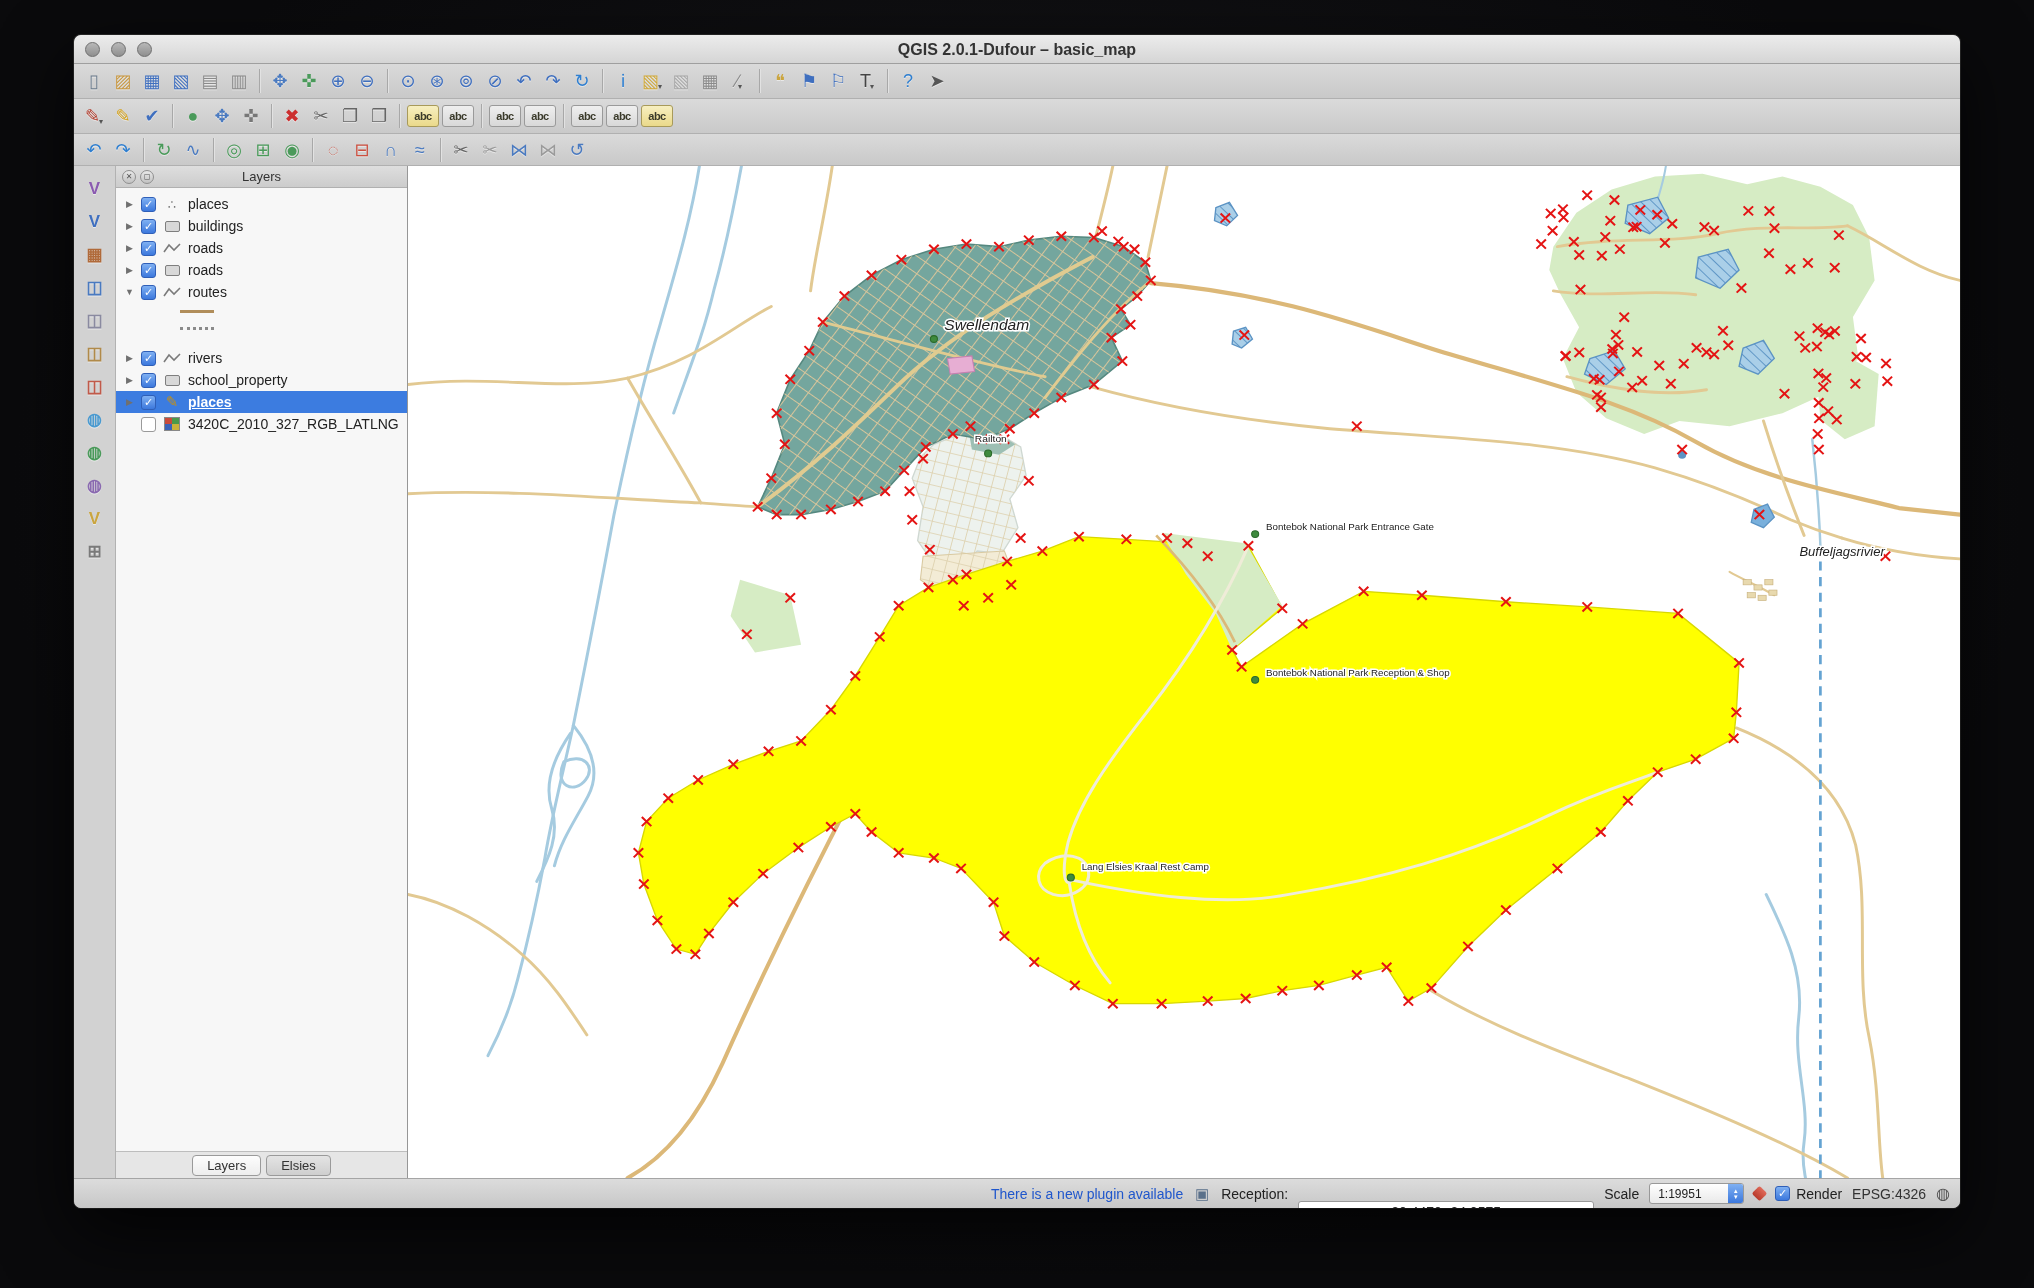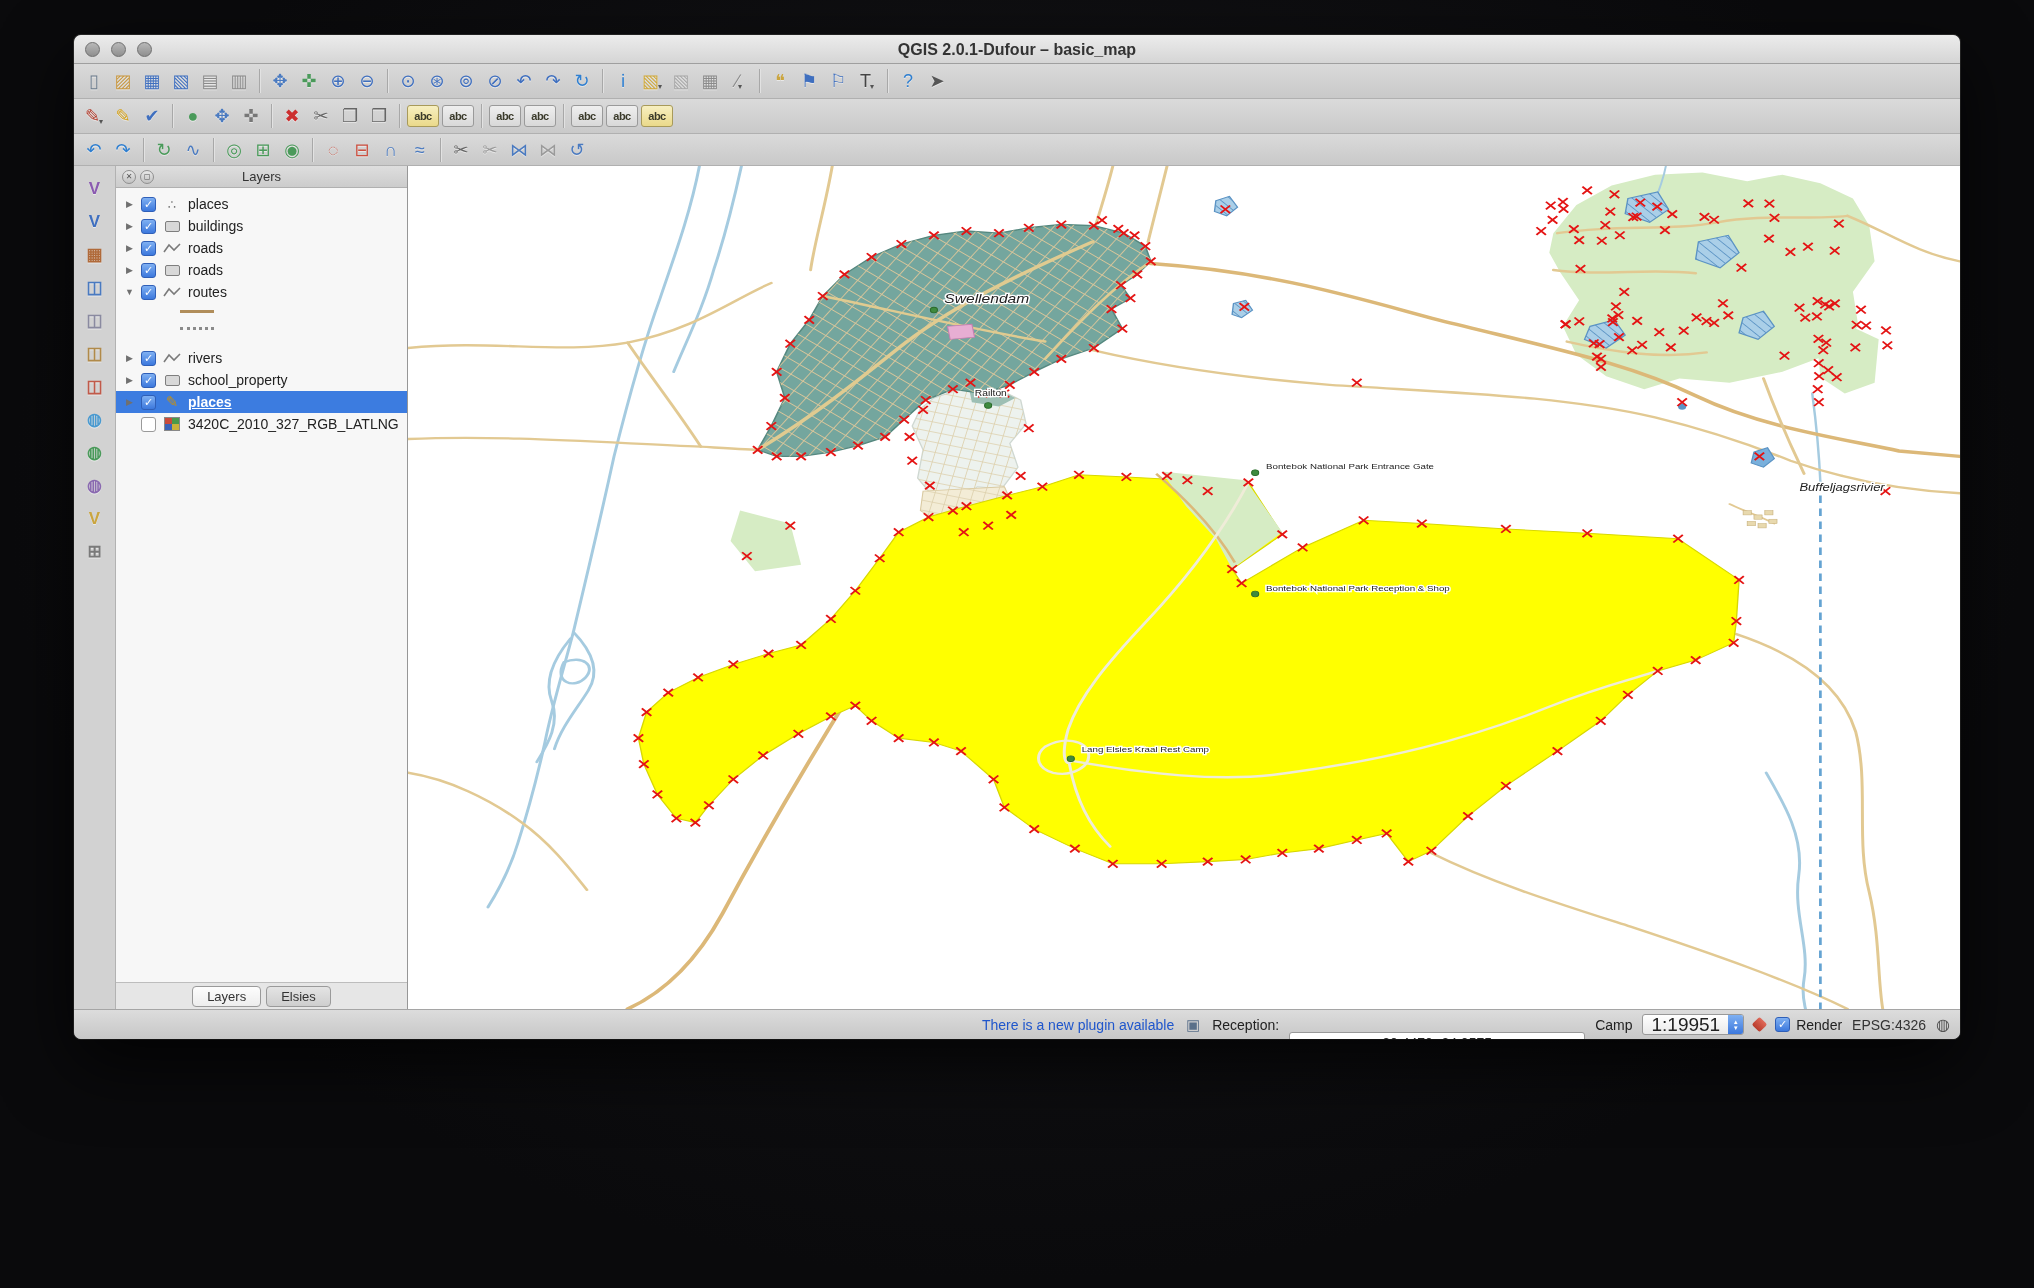--- a/index.html
+++ b/index.html
@@ -1,20 +1,20 @@
 <!DOCTYPE html>
 <html><head>
 <meta charset="utf-8">
 <style>
   html,body{margin:0;padding:0;width:2034px;height:1288px;overflow:hidden;
     background:radial-gradient(ellipse at 50% 40%, #17171a 0%, #0a0a0c 70%);
     font-family:"Liberation Sans", sans-serif; -webkit-font-smoothing:antialiased;}
   *{box-sizing:border-box;}
 
-  .window{position:absolute;left:74px;top:35px;width:1886px;height:1004px;
+  .window{position:absolute;left:74px;top:35px;width:1886px;height:1173px;
     border-radius:7px;background:#cfcfcf;box-shadow:0 25px 70px rgba(0,0,0,.75),0 0 0 1px #2a2a2a;
     display:flex;flex-direction:column;overflow:hidden;}
 
   
   .titlebar{height:29px;flex:0 0 29px;background:linear-gradient(#ececec,#d5d5d5);
     border-bottom:1px solid #9f9f9f;position:relative;border-radius:7px 7px 0 0;}
   .traffic{position:absolute;left:11px;top:7px;display:flex;gap:11px;}
   .tl{width:15px;height:15px;border-radius:50%;background:linear-gradient(#b8b8b8,#8f8f8f);
     border:1px solid #6f6f6f;}
   .wtitle{position:absolute;left:0;right:0;top:0;height:29px;line-height:29px;text-align:center;
@@ -87,21 +87,21 @@
     background:linear-gradient(#dcdcdc,#c7c7c7);border-top:1px solid #a5a5a5;border-radius:0 0 7px 7px;
     font-size:14px;color:#222;}
   .sspacer{flex:1;}
   .plugin-link{color:#1f56cc;cursor:pointer;}
   .plugin-ic{width:18px;height:18px;display:inline-flex;align-items:center;justify-content:center;
     color:#5a708a;font-size:15px;}
   .coord-input{width:296px;height:21px;border:1px solid #999;border-radius:3px;background:#fff;
     text-align:center;font-size:14px;font-family:"Liberation Sans",sans-serif;color:#222;margin-top:36px;}
   .scale-combo{height:21px;border:1px solid #999;border-radius:3px;background:linear-gradient(#fff,#e9e9e9);
     display:inline-flex;align-items:center;padding-left:8px;gap:8px;}
-  .scale-combo .val{font-size:19px;min-width:62px;}
+  .scale-combo .val{font-size:12px;min-width:62px;}
   .combo-btn{width:15px;height:19px;border-radius:0 2px 2px 0;background:linear-gradient(#7fb0f2,#3c78dd);
     display:flex;flex-direction:column;align-items:center;justify-content:center;color:#fff;font-size:7px;line-height:6px;}
   .diamond{width:11px;height:11px;transform:rotate(45deg);background:linear-gradient(#e06a5a,#b83a2a);
     border-radius:2px;display:inline-block;}
   .crs-ic{color:#555;font-size:16px;}
   .render-wrap{display:inline-flex;align-items:center;gap:6px;}
   .crs{color:#333;}
 </style>
 </head>
 <body>
@@ -790,21 +790,21 @@
       </svg>
     </div>
   </div>
 
   <div class="statusbar">
     <span class="sspacer"></span>
     <a class="plugin-link">There is a new plugin available</a>
     <span class="plugin-ic">▣</span>
     <span>Reception:</span>
     <input class="coord-input" value="20.4470,-34.0575" style="">
-    <span>Camp</span>
+    <span>Scale</span>
     <span class="scale-combo">
       <span class="val">1:19951</span>
       <span class="combo-btn">
           <span>▴</span>
           <span>▾</span>
         </span>
     </span>
     <span class="diamond"></span>
     <span class="render-wrap">
       <span class="cb checked">✓</span>

